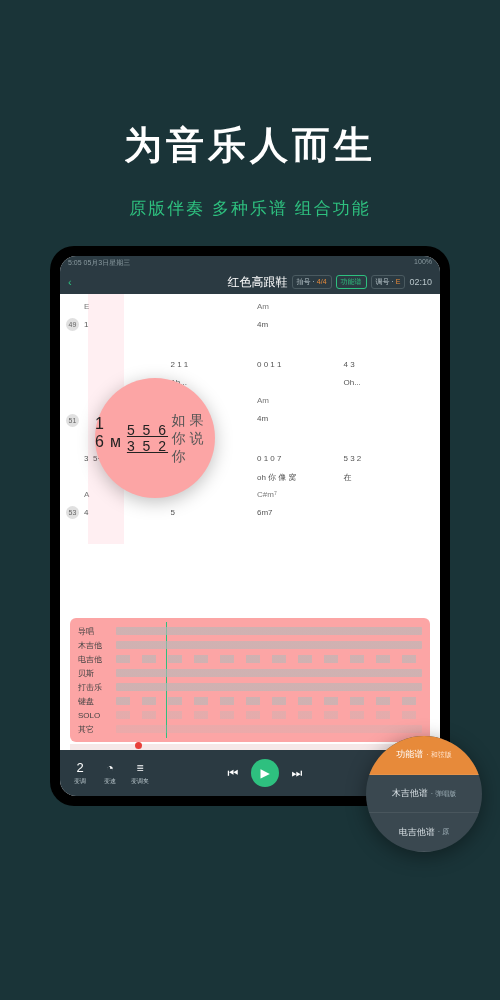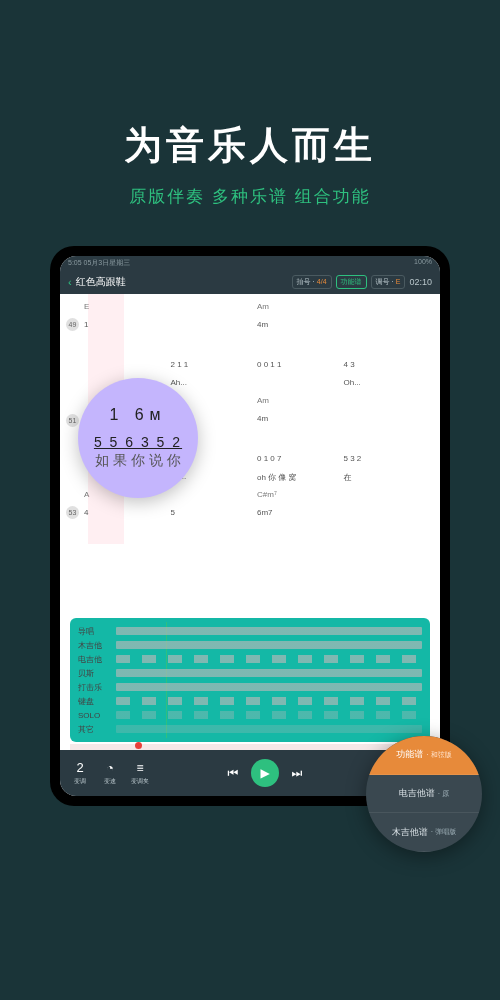--- a/index.html
+++ b/index.html
@@ -16,21 +16,21 @@
   font-size: 38px;
   font-weight: 700;
   text-align: center;
   margin-top: 120px;
   letter-spacing: 4px;
 }
 .hero-subtitle {
   color: #2ec07f;
   font-size: 17px;
   text-align: center;
-  margin-top: 14px;
+  margin-top: 26px;
   letter-spacing: 2px;
 }
 .tablet-frame {
   position: absolute;
   top: 246px;
   left: 50%;
   transform: translateX(-50%);
   width: 400px;
   height: 560px;
   background: #000;
@@ -62,22 +62,23 @@
   align-items: center;
   padding: 0 8px;
   gap: 4px;
 }
 .back-chevron {
   color: #2ec07f;
   font-size: 11px;
 }
 .song-title {
   color: #fff;
-  font-size: 10px;
+  font-size: 12px;
   flex: 1;
+  text-align: right;
 }
 .badge {
   font-size: 7px;
   padding: 1px 4px;
   border-radius: 3px;
   border: 1px solid #4a5a60;
   color: #b8c5ca;
 }
 .badge.accent { border-color: #2ec07f; color: #2ec07f; }
 .badge .val { color: #e78a3a; }
@@ -124,40 +125,40 @@
 .highlight-band {
   position: absolute;
   left: 28px;
   top: 0;
   width: 36px;
   height: 250px;
   background: rgba(255,150,170,0.15);
 }
 .magnifier {
   position: absolute;
-  left: 18px;
+  left: 35px;
   top: 84px;
   width: 120px;
   height: 120px;
   border-radius: 50%;
-  background: #c4b5fd;
+  background: #fca5a5;
   box-shadow: 0 4px 18px rgba(0,0,0,0.25);
   display: flex;
-  flex-direction: column;
+  flex-direction: row;
   justify-content: center;
   align-items: center;
   font-size: 16px;
   color: #222;
 }
 .mag-top { margin-bottom: 10px; letter-spacing: 6px; }
 .mag-nums { font-size: 14px; letter-spacing: 2px; text-decoration: underline; }
 .mag-text { font-size: 14px; color: #555; margin-top: 2px; }
 .tracks-panel {
   margin: 4px 10px 0 10px;
-  background: #14b8a6;
+  background: #fca5a5;
   border-radius: 6px;
   padding: 6px 8px;
   position: relative;
 }
 .track-row {
   display: flex;
   align-items: center;
   height: 14px;
 }
 .track-label {
@@ -430,20 +431,20 @@
 
   </div>
 </div>
 
 <div class="popup-circle">
   <div class="popup-item active">
     <span>功能谱</span>
       <span class="popup-sub">· 和弦版</span>
   </div>
   <div class="popup-item">
+    <span>木吉他谱</span>
+      <span class="popup-sub">· 弹唱版</span>
+  </div>
+  <div class="popup-item">
     <span>电吉他谱</span>
       <span class="popup-sub">· 原</span>
   </div>
-  <div class="popup-item">
-    <span>木吉他谱</span>
-      <span class="popup-sub">· 弹唱版</span>
-  </div>
 </div>
 
 </body></html>

